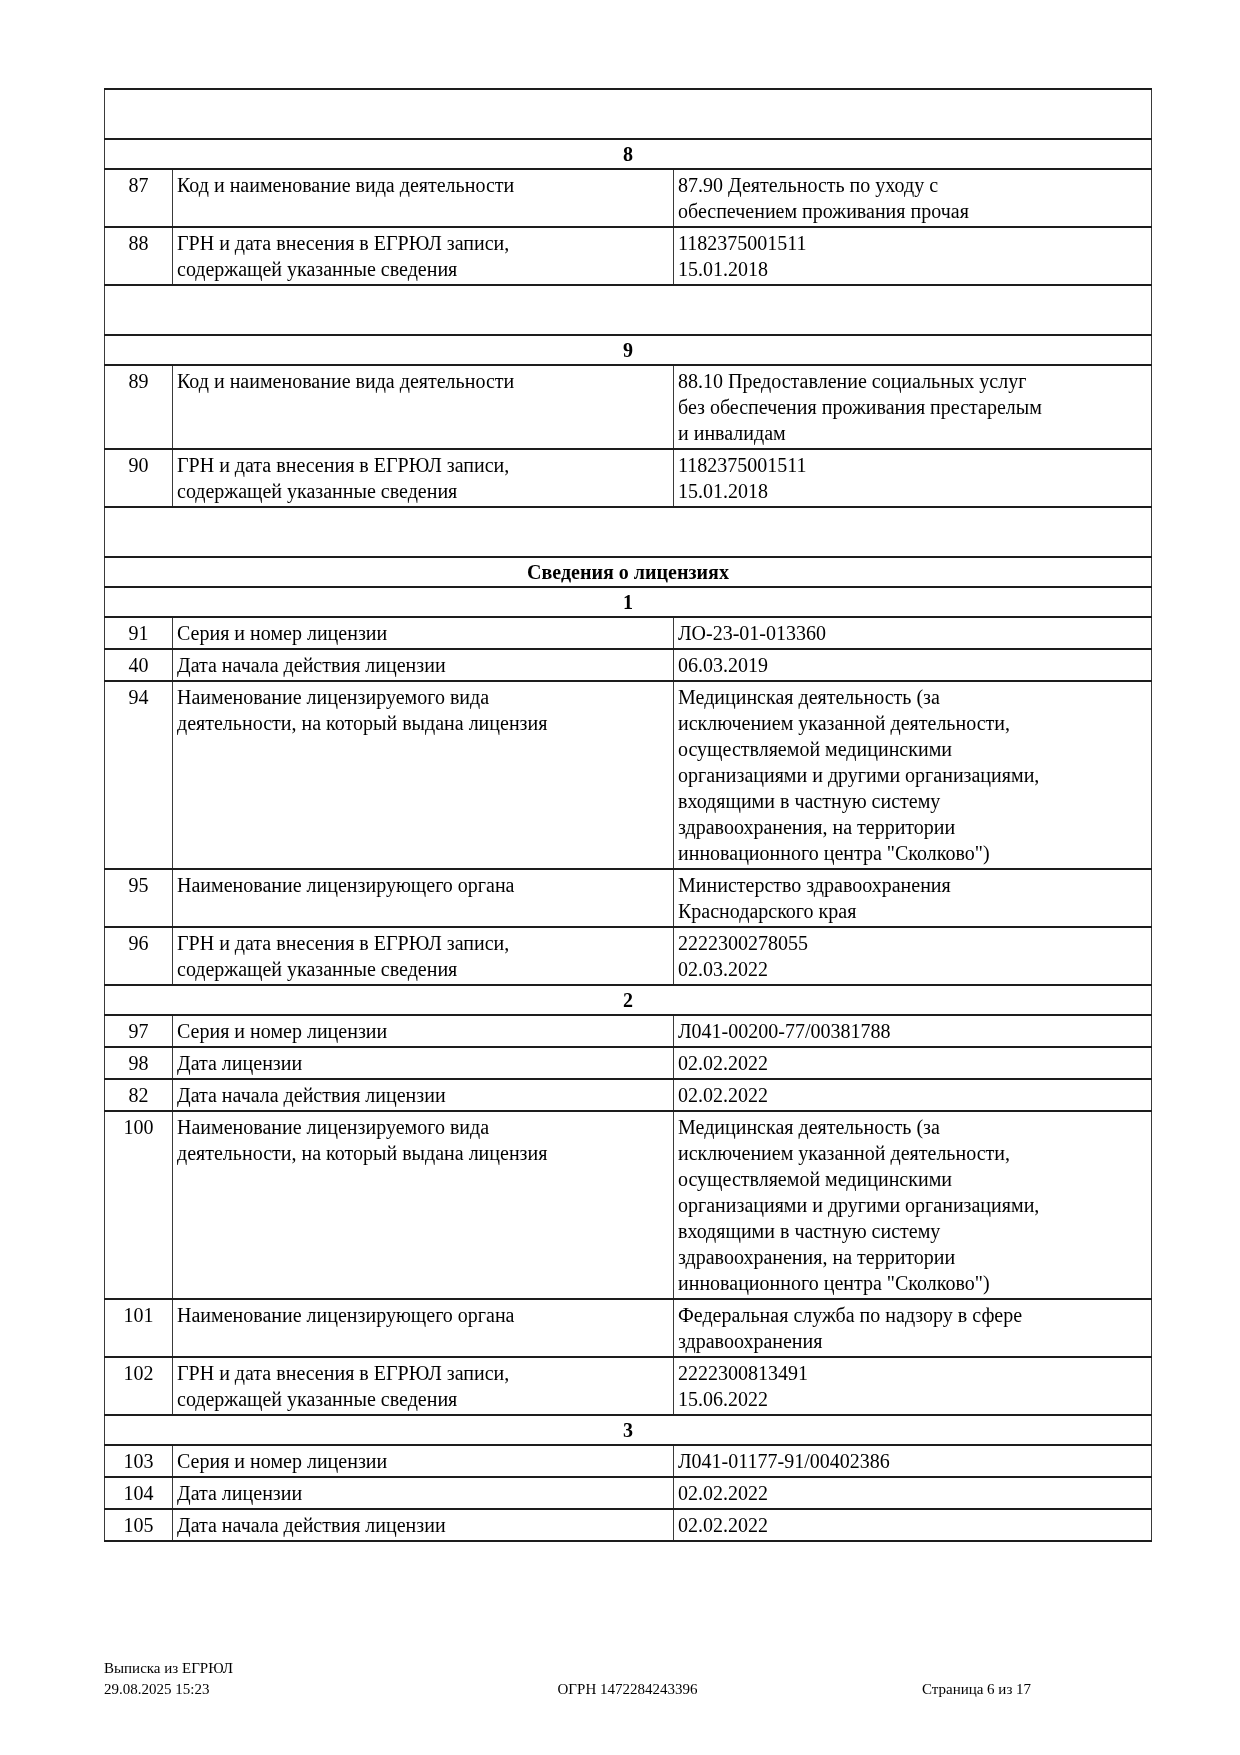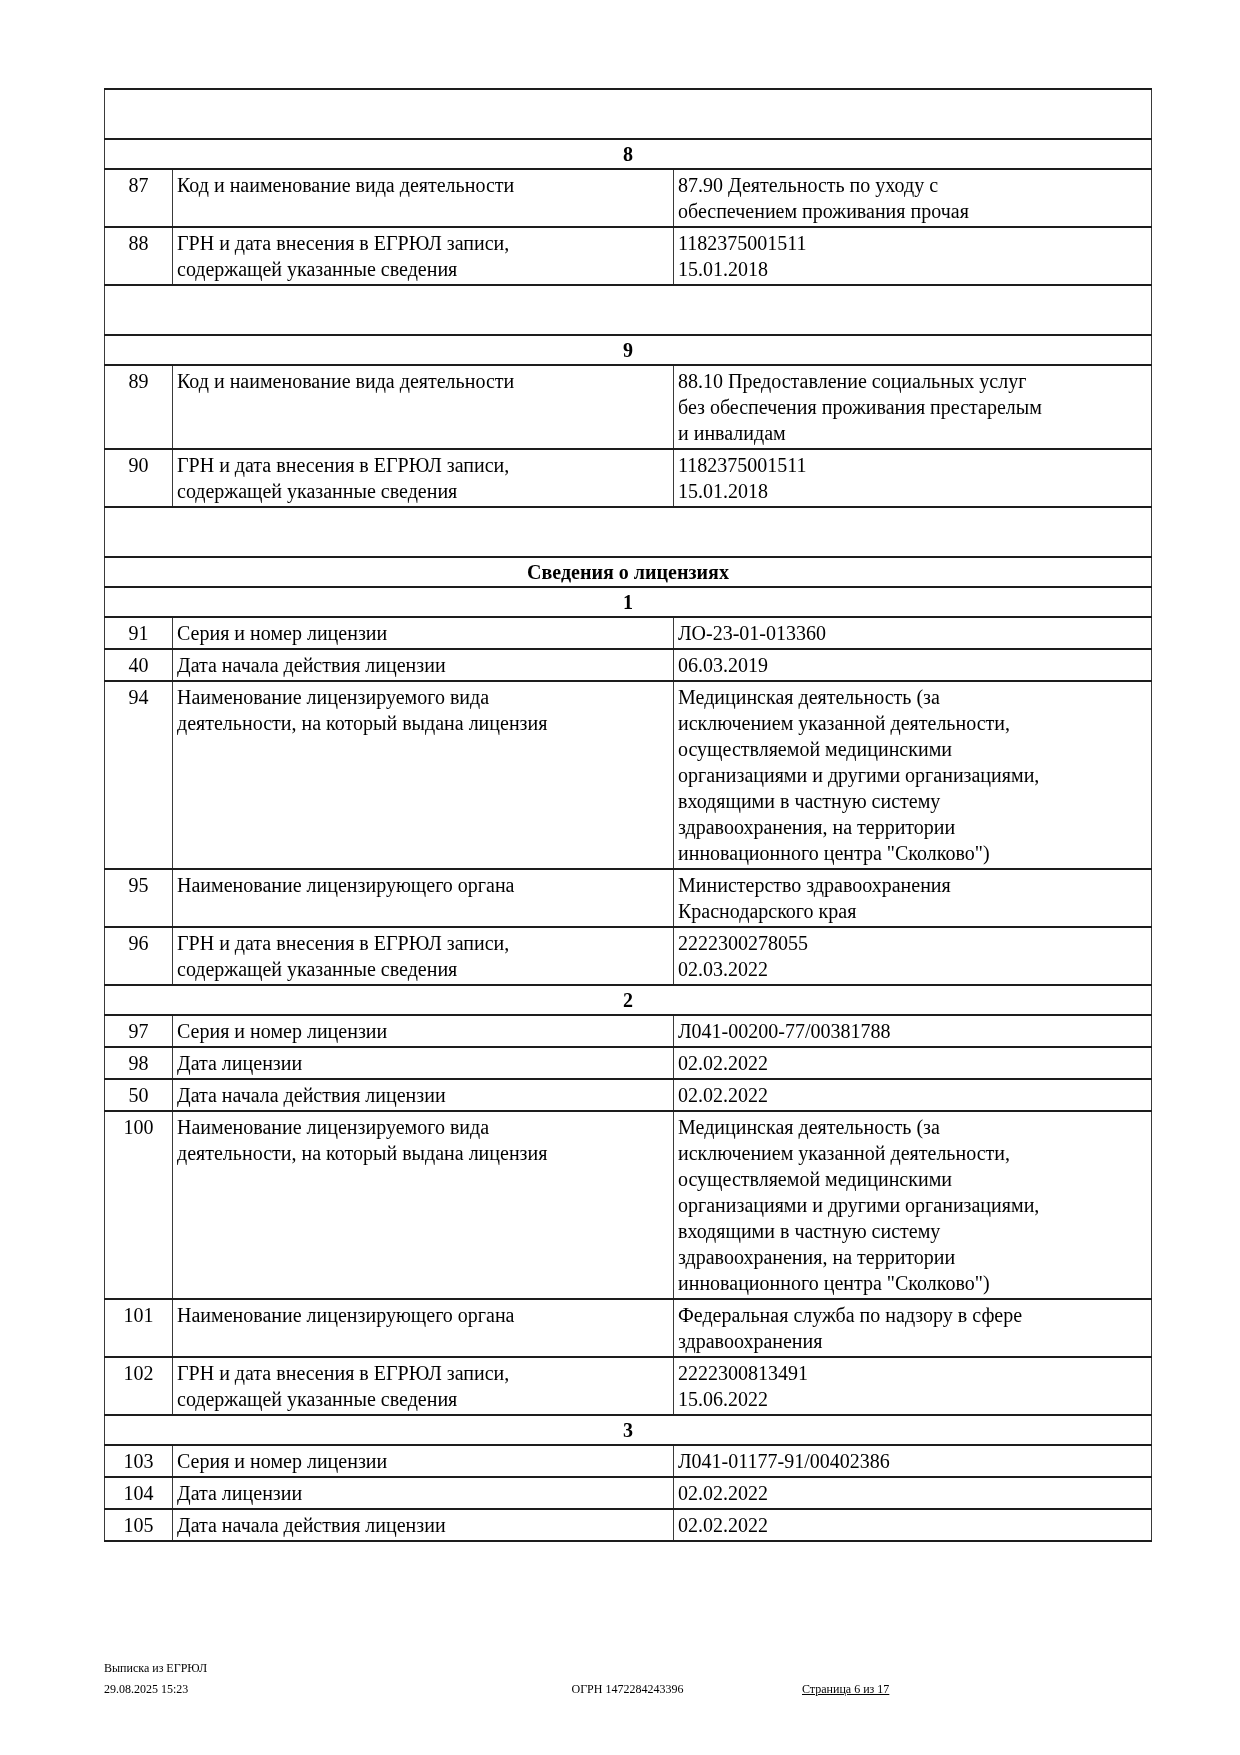--- a/index.html
+++ b/index.html
@@ -46,26 +46,26 @@
   }
   .c-value { padding-left: 5px; }
   .footer {
     position: absolute;
     left: 104px;
     right: 89px;
     top: 1658px;
     display: flex;
     justify-content: space-between;
     align-items: flex-end;
-    font-size: 12px;
+    font-size: 15px;
     line-height: 21px;
   }
   .f-left  { flex: 1; text-align: left; }
   .f-center{ flex: 1; text-align: center; }
-  .f-right { flex: 1; text-align: left; text-decoration: underline; }
+  .f-right { flex: 1; text-align: center; }
 </style>
 </head>
 <body>
 
 <div class="page">
 
   <table class="egrul-table">
     <colgroup>
       <col style="width:68px">
       <col style="width:501px">
@@ -172,21 +172,21 @@
         <td class="c-num">97</td>
         <td class="c-label">Серия и номер лицензии</td>
         <td class="c-value">Л041-00200-77/00381788</td>
       </tr>
       <tr class="r-data">
         <td class="c-num">98</td>
         <td class="c-label">Дата лицензии</td>
         <td class="c-value">02.02.2022</td>
       </tr>
       <tr class="r-data">
-        <td class="c-num">50</td>
+        <td class="c-num">82</td>
         <td class="c-label">Дата начала действия лицензии</td>
         <td class="c-value">02.02.2022</td>
       </tr>
       <tr class="r-data">
         <td class="c-num">100</td>
         <td class="c-label">Наименование лицензируемого вида
 деятельности, на который выдана лицензия</td>
         <td class="c-value">Медицинская деятельность (за
 исключением указанной деятельности,
 осуществляемой медицинскими

